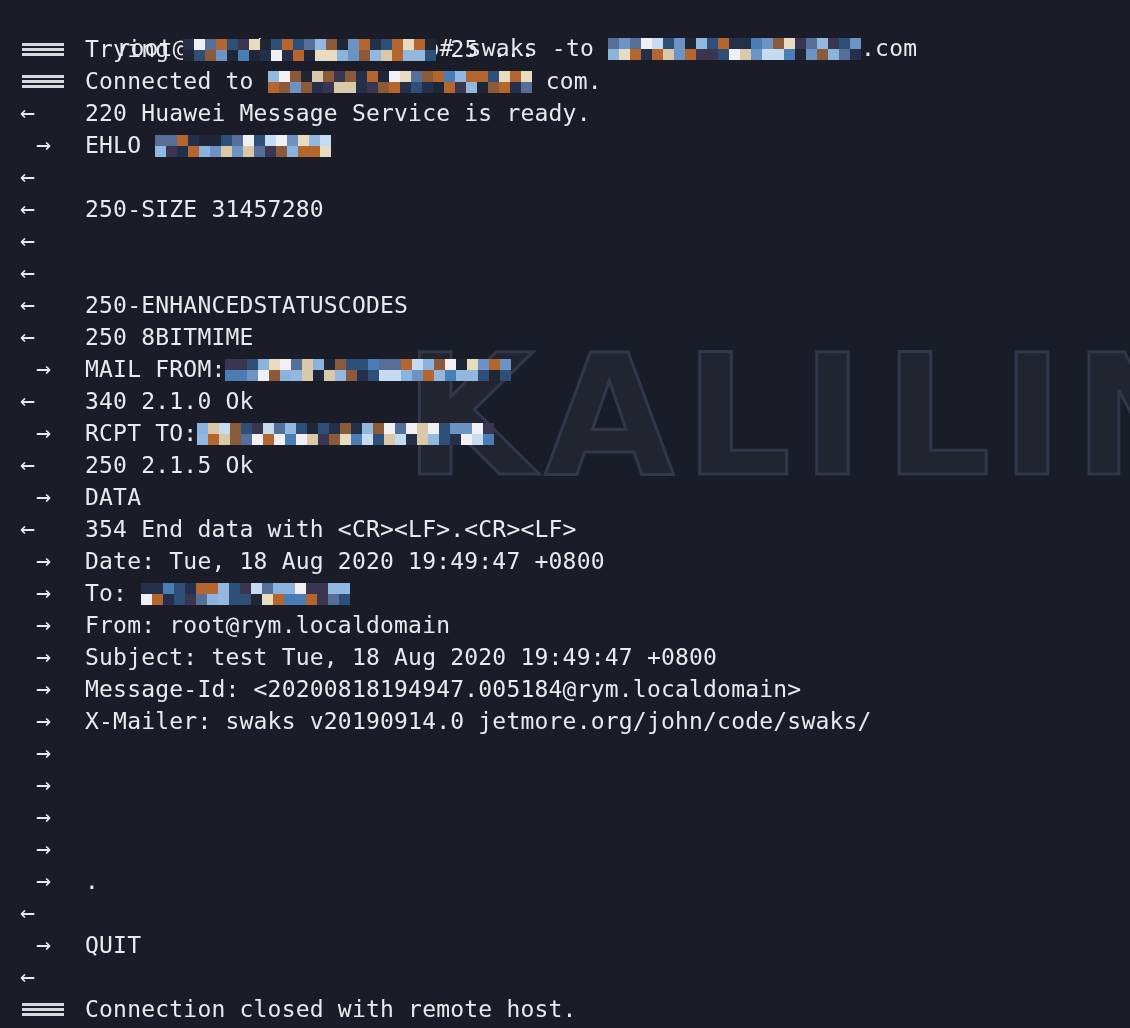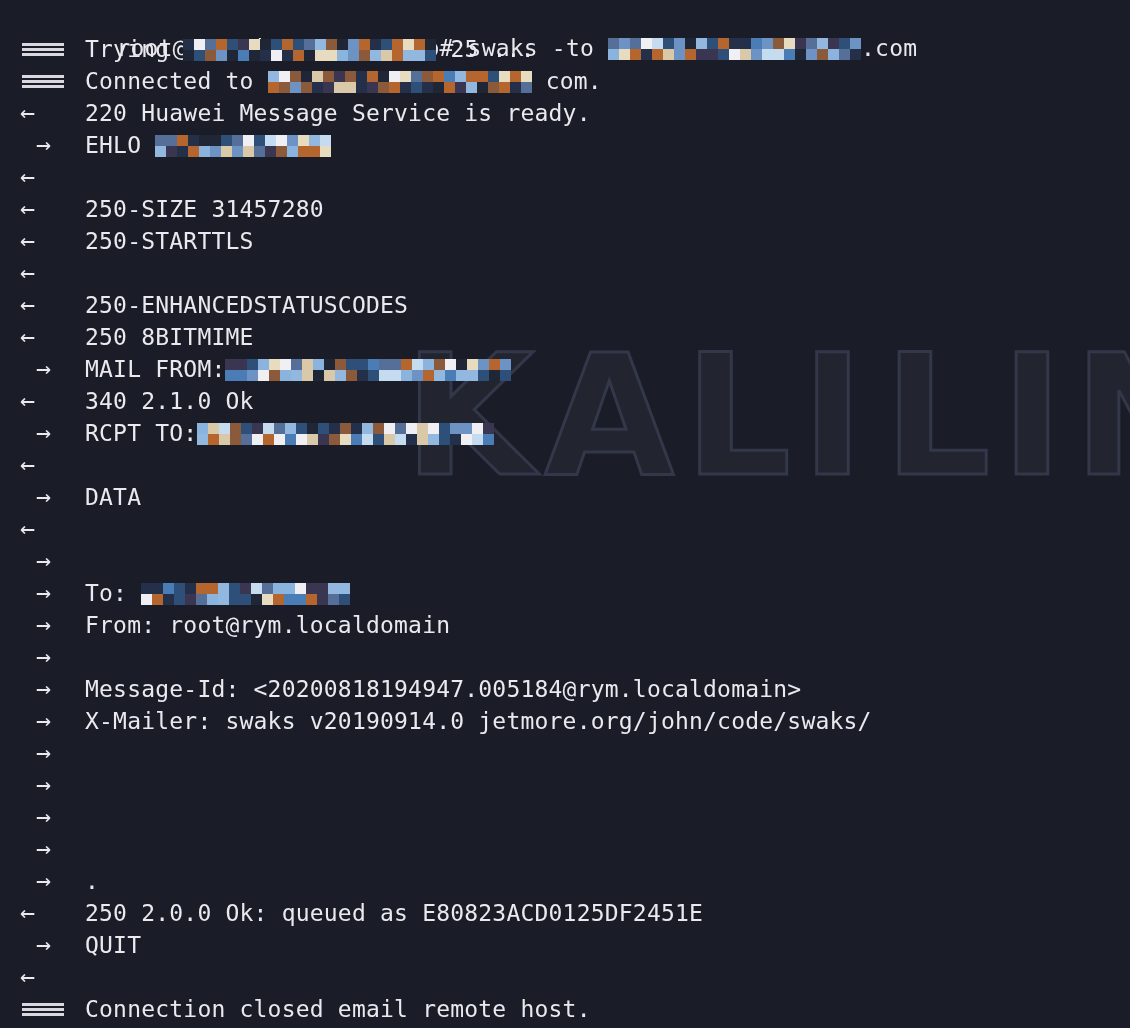--- a/index.html
+++ b/index.html
@@ -171,41 +171,41 @@
       </span>
     </div>
 
     <div id="session-lines">
         <div class="line"><span class="gutter"><span class="bars"><i></i><i></i><i></i></span></span><span class="content"><span class="txt">Trying </span><span class="redact" style="width: 253px;"><i class="px" style="background:#24304a"></i><i class="px" style="background:#f0f0f4"></i><i class="px" style="background:#566f99"></i><i class="px" style="background:#b5662e"></i><i class="px" style="background:#2d4f78"></i><i class="px" style="background:#3a3550"></i><i class="px" style="background:#e8dcc0"></i><i class="px" style="background:#1f2736"></i><i class="px" style="background:#2d4f78"></i><i class="px" style="background:#b5662e"></i><i class="px" style="background:#2d4f78"></i><i class="px" style="background:#566f99"></i><i class="px" style="background:#93b8e0"></i><i class="px" style="background:#8a5a3a"></i><i class="px" style="background:#1f2736"></i><i class="px" style="background:#6d92c4"></i><i class="px" style="background:#b5662e"></i><i class="px" style="background:#24304a"></i><i class="px" style="background:#2d4f78"></i><i class="px" style="background:#b5662e"></i><i class="px" style="background:#e8dcc0"></i><i class="px" style="background:#b5662e"></i><i class="px" style="background:#1f2736"></i><i class="px" style="background:#1f2736"></i><i class="px" style="background:#2d4f78"></i><i class="px" style="background:#8a5a3a"></i><i class="px" style="background:#6d92c4"></i><i class="px" style="background:#1f2736"></i><i class="px" style="background:#4a7db5"></i><i class="px" style="background:#1f2736"></i><i class="px" style="background:#24304a"></i><i class="px" style="background:#f0f0f4"></i><i class="px" style="background:#24304a"></i><i class="px" style="background:#b5662e"></i><i class="px" style="background:#1f2736"></i><i class="px" style="background:#e8dcc0"></i><i class="px" style="background:#e8dcc0"></i><i class="px" style="background:#8ab4dd"></i><i class="px" style="background:#6d92c4"></i><i class="px" style="background:#8a5a3a"></i><i class="px" style="background:#93b8e0"></i><i class="px" style="background:#d9c9a8"></i><i class="px" style="background:#b5662e"></i><i class="px" style="background:#93b8e0"></i><i class="px" style="background:#93b8e0"></i><i class="px" style="background:#2d4f78"></i></span><span class="txt"> 25 ...</span></span></div>
         <div class="line"><span class="gutter"><span class="bars"><i></i><i></i><i></i></span></span><span class="content"><span class="txt">Connected to </span><span class="redact" style="width: 264px;"><i class="px" style="background:#93b8e0"></i><i class="px" style="background:#f0f0f4"></i><i class="px" style="background:#8a5a3a"></i><i class="px" style="background:#1f2736"></i><i class="px" style="background:#d9c9a8"></i><i class="px" style="background:#8a5a3a"></i><i class="px" style="background:#3a3550"></i><i class="px" style="background:#8a5a3a"></i><i class="px" style="background:#24304a"></i><i class="px" style="background:#b5662e"></i><i class="px" style="background:#1f2736"></i><i class="px" style="background:#f0f0f4"></i><i class="px" style="background:#e8dcc0"></i><i class="px" style="background:#566f99"></i><i class="px" style="background:#8a5a3a"></i><i class="px" style="background:#b5662e"></i><i class="px" style="background:#4a7db5"></i><i class="px" style="background:#93b8e0"></i><i class="px" style="background:#b5662e"></i><i class="px" style="background:#b5662e"></i><i class="px" style="background:#2d4f78"></i><i class="px" style="background:#e8dcc0"></i><i class="px" style="background:#b5662e"></i><i class="px" style="background:#e8dcc0"></i><i class="px" style="background:#b5662e"></i><i class="px" style="background:#8a5a3a"></i><i class="px" style="background:#6d92c4"></i><i class="px" style="background:#8a5a3a"></i><i class="px" style="background:#24304a"></i><i class="px" style="background:#3a3550"></i><i class="px" style="background:#d9c9a8"></i><i class="px" style="background:#d9c9a8"></i><i class="px" style="background:#24304a"></i><i class="px" style="background:#3a3550"></i><i class="px" style="background:#8a5a3a"></i><i class="px" style="background:#b5662e"></i><i class="px" style="background:#24304a"></i><i class="px" style="background:#2d4f78"></i><i class="px" style="background:#24304a"></i><i class="px" style="background:#1f2736"></i><i class="px" style="background:#b5662e"></i><i class="px" style="background:#3a3550"></i><i class="px" style="background:#93b8e0"></i><i class="px" style="background:#1f2736"></i><i class="px" style="background:#8a5a3a"></i><i class="px" style="background:#b5662e"></i><i class="px" style="background:#24304a"></i><i class="px" style="background:#566f99"></i></span><span class="txt"> com.</span></span></div>
         <div class="line"><span class="gutter"><span class="arrow-in">←</span></span><span class="content"><span class="txt">220 Huawei Message Service is ready.</span></span></div>
         <div class="line"><span class="gutter"><span class="arrow-out">→</span></span><span class="content"><span class="txt">EHLO </span><span class="redact" style="width: 176px;"><i class="px" style="background:#566f99"></i><i class="px" style="background:#566f99"></i><i class="px" style="background:#b5662e"></i><i class="px" style="background:#24304a"></i><i class="px" style="background:#1f2736"></i><i class="px" style="background:#1f2736"></i><i class="px" style="background:#2d4f78"></i><i class="px" style="background:#566f99"></i><i class="px" style="background:#f0f0f4"></i><i class="px" style="background:#2d4f78"></i><i class="px" style="background:#c5dcf0"></i><i class="px" style="background:#f0f0f4"></i><i class="px" style="background:#6d92c4"></i><i class="px" style="background:#e8dcc0"></i><i class="px" style="background:#93b8e0"></i><i class="px" style="background:#c5dcf0"></i><i class="px" style="background:#93b8e0"></i><i class="px" style="background:#3a3550"></i><i class="px" style="background:#24304a"></i><i class="px" style="background:#b5662e"></i><i class="px" style="background:#8ab4dd"></i><i class="px" style="background:#6d92c4"></i><i class="px" style="background:#d9c9a8"></i><i class="px" style="background:#6d92c4"></i><i class="px" style="background:#d9c9a8"></i><i class="px" style="background:#566f99"></i><i class="px" style="background:#3a3550"></i><i class="px" style="background:#8a5a3a"></i><i class="px" style="background:#8ab4dd"></i><i class="px" style="background:#b5662e"></i><i class="px" style="background:#b5662e"></i><i class="px" style="background:#e8dcc0"></i></span></span></div>
         <div class="line"><span class="gutter"><span class="arrow-in">←</span></span></div>
         <div class="line"><span class="gutter"><span class="arrow-in">←</span></span><span class="content"><span class="txt">250-SIZE 31457280</span></span></div>
-        <div class="line"><span class="gutter"><span class="arrow-in">←</span></span><span class="content"><span class="txt">250-STARTTLS</span></span></div>
+        <div class="line"><span class="gutter"><span class="arrow-in">←</span></span></div>
         <div class="line"><span class="gutter"><span class="arrow-in">←</span></span></div>
         <div class="line"><span class="gutter"><span class="arrow-in">←</span></span><span class="content"><span class="txt">250-ENHANCEDSTATUSCODES</span></span></div>
         <div class="line"><span class="gutter"><span class="arrow-in">←</span></span><span class="content"><span class="txt">250 8BITMIME</span></span></div>
         <div class="line"><span class="gutter"><span class="arrow-out">→</span></span><span class="content"><span class="txt">MAIL FROM:</span><span class="redact" style="width: 286px;"><i class="px" style="background:#3a3550"></i><i class="px" style="background:#3a3550"></i><i class="px" style="background:#2d4f78"></i><i class="px" style="background:#8ab4dd"></i><i class="px" style="background:#e8dcc0"></i><i class="px" style="background:#f0f0f4"></i><i class="px" style="background:#566f99"></i><i class="px" style="background:#d9c9a8"></i><i class="px" style="background:#8ab4dd"></i><i class="px" style="background:#1f2736"></i><i class="px" style="background:#8a5a3a"></i><i class="px" style="background:#2d4f78"></i><i class="px" style="background:#2d4f78"></i><i class="px" style="background:#4a7db5"></i><i class="px" style="background:#566f99"></i><i class="px" style="background:#566f99"></i><i class="px" style="background:#b5662e"></i><i class="px" style="background:#c5dcf0"></i><i class="px" style="background:#8ab4dd"></i><i class="px" style="background:#8a5a3a"></i><i class="px" style="background:#f0f0f4"></i><i class="px" style="background:#1f2736"></i><i class="px" style="background:#e8dcc0"></i><i class="px" style="background:#6d92c4"></i><i class="px" style="background:#b5662e"></i><i class="px" style="background:#6d92c4"></i><i class="px" style="background:#4a7db5"></i><i class="px" style="background:#4a7db5"></i><i class="px" style="background:#6d92c4"></i><i class="px" style="background:#f0f0f4"></i><i class="px" style="background:#8a5a3a"></i><i class="px" style="background:#8ab4dd"></i><i class="px" style="background:#93b8e0"></i><i class="px" style="background:#d9c9a8"></i><i class="px" style="background:#1f2736"></i><i class="px" style="background:#d9c9a8"></i><i class="px" style="background:#93b8e0"></i><i class="px" style="background:#8a5a3a"></i><i class="px" style="background:#24304a"></i><i class="px" style="background:#2d4f78"></i><i class="px" style="background:#c5dcf0"></i><i class="px" style="background:#c5dcf0"></i><i class="px" style="background:#8ab4dd"></i><i class="px" style="background:#6d92c4"></i><i class="px" style="background:#b5662e"></i><i class="px" style="background:#93b8e0"></i><i class="px" style="background:#4a7db5"></i><i class="px" style="background:#93b8e0"></i><i class="px" style="background:#93b8e0"></i><i class="px" style="background:#2d4f78"></i><i class="px" style="background:#1f2736"></i><i class="px" style="background:#2d4f78"></i></span></span></div>
         <div class="line"><span class="gutter"><span class="arrow-in">←</span></span><span class="content"><span class="txt">340 2.1.0 Ok</span></span></div>
         <div class="line"><span class="gutter"><span class="arrow-out">→</span></span><span class="content"><span class="txt">RCPT TO:</span><span class="redact" style="width: 297px;"><i class="px" style="background:#8ab4dd"></i><i class="px" style="background:#d9c9a8"></i><i class="px" style="background:#c5dcf0"></i><i class="px" style="background:#8a5a3a"></i><i class="px" style="background:#2d4f78"></i><i class="px" style="background:#3a3550"></i><i class="px" style="background:#c5dcf0"></i><i class="px" style="background:#566f99"></i><i class="px" style="background:#93b8e0"></i><i class="px" style="background:#2d4f78"></i><i class="px" style="background:#1f2736"></i><i class="px" style="background:#2d4f78"></i><i class="px" style="background:#24304a"></i><i class="px" style="background:#8a5a3a"></i><i class="px" style="background:#24304a"></i><i class="px" style="background:#93b8e0"></i><i class="px" style="background:#8a5a3a"></i><i class="px" style="background:#f0f0f4"></i><i class="px" style="background:#566f99"></i><i class="px" style="background:#f0f0f4"></i><i class="px" style="background:#d9c9a8"></i><i class="px" style="background:#f0f0f4"></i><i class="px" style="background:#2d4f78"></i><i class="px" style="background:#6d92c4"></i><i class="px" style="background:#6d92c4"></i><i class="px" style="background:#f0f0f4"></i><i class="px" style="background:#3a3550"></i><i class="px" style="background:#93b8e0"></i><i class="px" style="background:#b5662e"></i><i class="px" style="background:#d9c9a8"></i><i class="px" style="background:#8a5a3a"></i><i class="px" style="background:#566f99"></i><i class="px" style="background:#f0f0f4"></i><i class="px" style="background:#b5662e"></i><i class="px" style="background:#f0f0f4"></i><i class="px" style="background:#4a7db5"></i><i class="px" style="background:#f0f0f4"></i><i class="px" style="background:#d9c9a8"></i><i class="px" style="background:#3a3550"></i><i class="px" style="background:#8a5a3a"></i><i class="px" style="background:#e8dcc0"></i><i class="px" style="background:#4a7db5"></i><i class="px" style="background:#c5dcf0"></i><i class="px" style="background:#2d4f78"></i><i class="px" style="background:#d9c9a8"></i><i class="px" style="background:#c5dcf0"></i><i class="px" style="background:#24304a"></i><i class="px" style="background:#d9c9a8"></i><i class="px" style="background:#93b8e0"></i><i class="px" style="background:#2d4f78"></i><i class="px" style="background:#24304a"></i><i class="px" style="background:#f0f0f4"></i><i class="px" style="background:#c5dcf0"></i><i class="px" style="background:#4a7db5"></i></span></span></div>
-        <div class="line"><span class="gutter"><span class="arrow-in">←</span></span></div>
+        <div class="line"><span class="gutter"><span class="arrow-in">←</span></span><span class="content"><span class="txt">250 2.1.5 Ok</span></span></div>
         <div class="line"><span class="gutter"><span class="arrow-out">→</span></span><span class="content"><span class="txt">DATA</span></span></div>
-        <div class="line"><span class="gutter"><span class="arrow-in">←</span></span></div>
-        <div class="line"><span class="gutter"><span class="arrow-out">→</span></span></div>
+        <div class="line"><span class="gutter"><span class="arrow-in">←</span></span><span class="content"><span class="txt">354 End data with &lt;CR&gt;&lt;LF&gt;.&lt;CR&gt;&lt;LF&gt;</span></span></div>
+        <div class="line"><span class="gutter"><span class="arrow-out">→</span></span><span class="content"><span class="txt">Date: Tue, 18 Aug 2020 19:49:47 +0800</span></span></div>
         <div class="line"><span class="gutter"><span class="arrow-out">→</span></span><span class="content"><span class="txt">To: </span><span class="redact" style="width: 209px;"><i class="px" style="background:#24304a"></i><i class="px" style="background:#24304a"></i><i class="px" style="background:#4a7db5"></i><i class="px" style="background:#2d4f78"></i><i class="px" style="background:#24304a"></i><i class="px" style="background:#b5662e"></i><i class="px" style="background:#b5662e"></i><i class="px" style="background:#93b8e0"></i><i class="px" style="background:#2d4f78"></i><i class="px" style="background:#3a3550"></i><i class="px" style="background:#c5dcf0"></i><i class="px" style="background:#566f99"></i><i class="px" style="background:#8ab4dd"></i><i class="px" style="background:#8ab4dd"></i><i class="px" style="background:#f0f0f4"></i><i class="px" style="background:#3a3550"></i><i class="px" style="background:#3a3550"></i><i class="px" style="background:#93b8e0"></i><i class="px" style="background:#93b8e0"></i><i class="px" style="background:#f0f0f4"></i><i class="px" style="background:#b5662e"></i><i class="px" style="background:#24304a"></i><i class="px" style="background:#2d4f78"></i><i class="px" style="background:#3a3550"></i><i class="px" style="background:#566f99"></i><i class="px" style="background:#8ab4dd"></i><i class="px" style="background:#93b8e0"></i><i class="px" style="background:#2d4f78"></i><i class="px" style="background:#2d4f78"></i><i class="px" style="background:#1f2736"></i><i class="px" style="background:#e8dcc0"></i><i class="px" style="background:#b5662e"></i><i class="px" style="background:#4a7db5"></i><i class="px" style="background:#4a7db5"></i><i class="px" style="background:#b5662e"></i><i class="px" style="background:#3a3550"></i><i class="px" style="background:#566f99"></i><i class="px" style="background:#2d4f78"></i></span></span></div>
         <div class="line"><span class="gutter"><span class="arrow-out">→</span></span><span class="content"><span class="txt">From: root@rym.localdomain</span></span></div>
-        <div class="line"><span class="gutter"><span class="arrow-out">→</span></span></div>
+        <div class="line"><span class="gutter"><span class="arrow-out">→</span></span><span class="content"><span class="txt">Subject: test Tue, 18 Aug 2020 19:49:47 +0800</span></span></div>
         <div class="line"><span class="gutter"><span class="arrow-out">→</span></span><span class="content"><span class="txt">Message-Id: &lt;20200818194947.005184@rym.localdomain&gt;</span></span></div>
         <div class="line"><span class="gutter"><span class="arrow-out">→</span></span><span class="content"><span class="txt">X-Mailer: swaks v20190914.0 jetmore.org/john/code/swaks/</span></span></div>
         <div class="line"><span class="gutter"><span class="arrow-out">→</span></span><span class="content"><span class="txt"></span></span></div>
         <div class="line"><span class="gutter"><span class="arrow-out">→</span></span></div>
         <div class="line"><span class="gutter"><span class="arrow-out">→</span></span><span class="content"><span class="txt"></span></span></div>
         <div class="line"><span class="gutter"><span class="arrow-out">→</span></span><span class="content"><span class="txt"></span></span></div>
         <div class="line"><span class="gutter"><span class="arrow-out">→</span></span><span class="content"><span class="txt">.</span></span></div>
-        <div class="line"><span class="gutter"><span class="arrow-in">←</span></span><span class="content"><span class="txt">250 2.0.0 Ok: queued as E80823ACD0125DF2451E</span></span></div>
+        <div class="line"><span class="gutter"><span class="arrow-in">←</span></span></div>
         <div class="line"><span class="gutter"><span class="arrow-out">→</span></span><span class="content"><span class="txt">QUIT</span></span></div>
         <div class="line"><span class="gutter"><span class="arrow-in">←</span></span></div>
-        <div class="line"><span class="gutter"><span class="bars"><i></i><i></i><i></i></span></span><span class="content"><span class="txt">Connection closed email remote host.</span></span></div>
+        <div class="line"><span class="gutter"><span class="bars"><i></i><i></i><i></i></span></span><span class="content"><span class="txt">Connection closed with remote host.</span></span></div>
       </div>
 
   </div>
 </div>
 
 </body></html>

